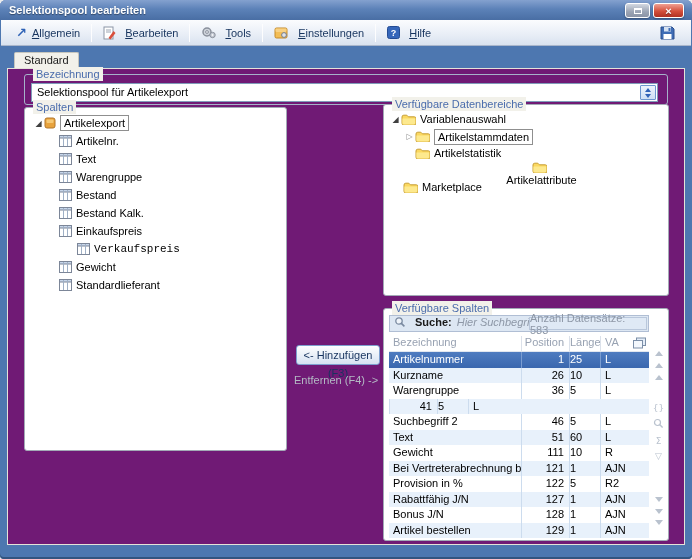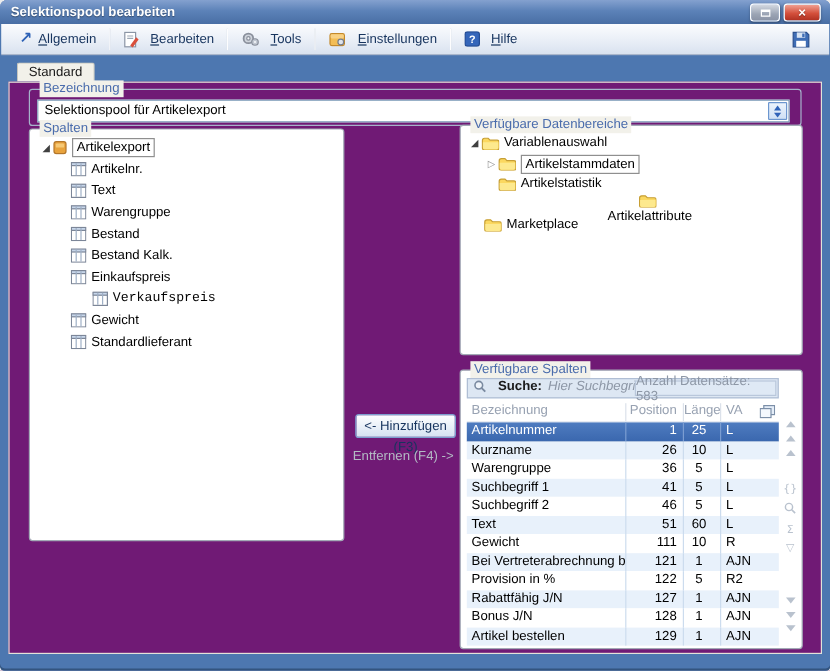--- a/index.html
+++ b/index.html
@@ -81,21 +81,21 @@
   .countbox { position:absolute; right:1px; top:1px; bottom:1px; width:118px; border:1px solid #b9c7db;
     background:#dfe9f5; color:#8d97a6; display:flex; align-items:center; justify-content:flex-end; padding-right:4px; }
 
   .thead { position:absolute; left:5px; top:27px; width:260px; height:16px; display:flex;
     color:#98a2b2; background:#fff; border-bottom:1px solid #e2e7ef; }
   .tbody { position:absolute; left:5px; top:43px; width:260px; }
   .row { display:flex; height:15.5px; line-height:15.5px; background:#fff; }
   .row:nth-child(even) { background:#e8f1fb; }
   .c1 { width:132px; padding-left:4px; overflow:hidden; white-space:nowrap; }
   .c2 { width:48px; text-align:right; padding-right:5px; border-left:1px solid #ccdcee; }
-  .c3 { width:31px; text-align:center; padding-right:5px; border-left:1px solid #ccdcee; }
+  .c3 { width:31px; text-align:left; padding-right:5px; border-left:1px solid #ccdcee; }
   .c4 { flex:1; padding-left:4px; border-left:1px solid #ccdcee; }
   .thead .c2,.thead .c3,.thead .c4 { border-left:1px solid #dbe1ea; }
   .row.sel { background:linear-gradient(#4f7cc0,#3a67ae); color:#fff; }
   .row.sel .c2,.row.sel .c3,.row.sel .c4 { border-left-color:#7b9dd1; }
   .colchooser { position:absolute; right:3px; top:1px; }
 
   .strip { position:absolute; right:2px; top:27px; width:15px; display:flex; flex-direction:column; align-items:center;
     color:#b9c2ce; }
   .s-tri-up { width:0; height:0; border-left:4px solid transparent; border-right:4px solid transparent; border-bottom:5px solid #b9c2ce; }
   .s-tri-down { width:0; height:0; border-left:4px solid transparent; border-right:4px solid transparent; border-top:5px solid #b9c2ce; }
@@ -418,21 +418,20 @@
           <div class="c3">10</div>
           <div class="c4">L</div>
         </div>
         <div class="row">
           <div class="c1">Warengruppe</div>
           <div class="c2">36</div>
           <div class="c3">5</div>
           <div class="c4">L</div>
         </div>
         <div class="row">
-          <div class="c1">Suchbegriff 1</div>
           <div class="c2">41</div>
           <div class="c3">5</div>
           <div class="c4">L</div>
         </div>
         <div class="row">
           <div class="c1">Suchbegriff 2</div>
           <div class="c2">46</div>
           <div class="c3">5</div>
           <div class="c4">L</div>
         </div>

